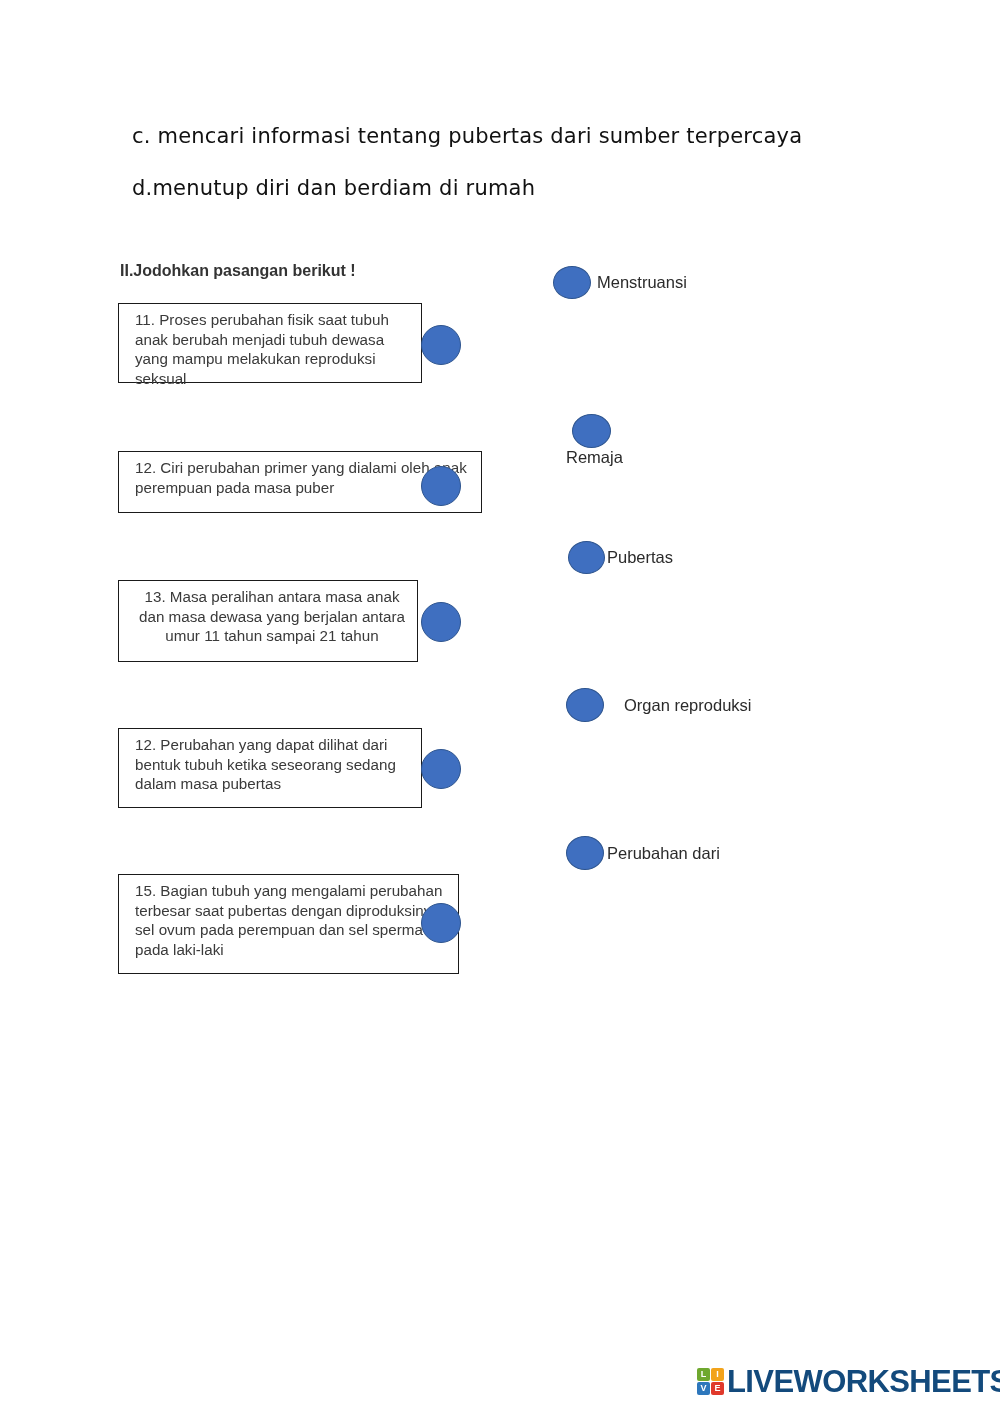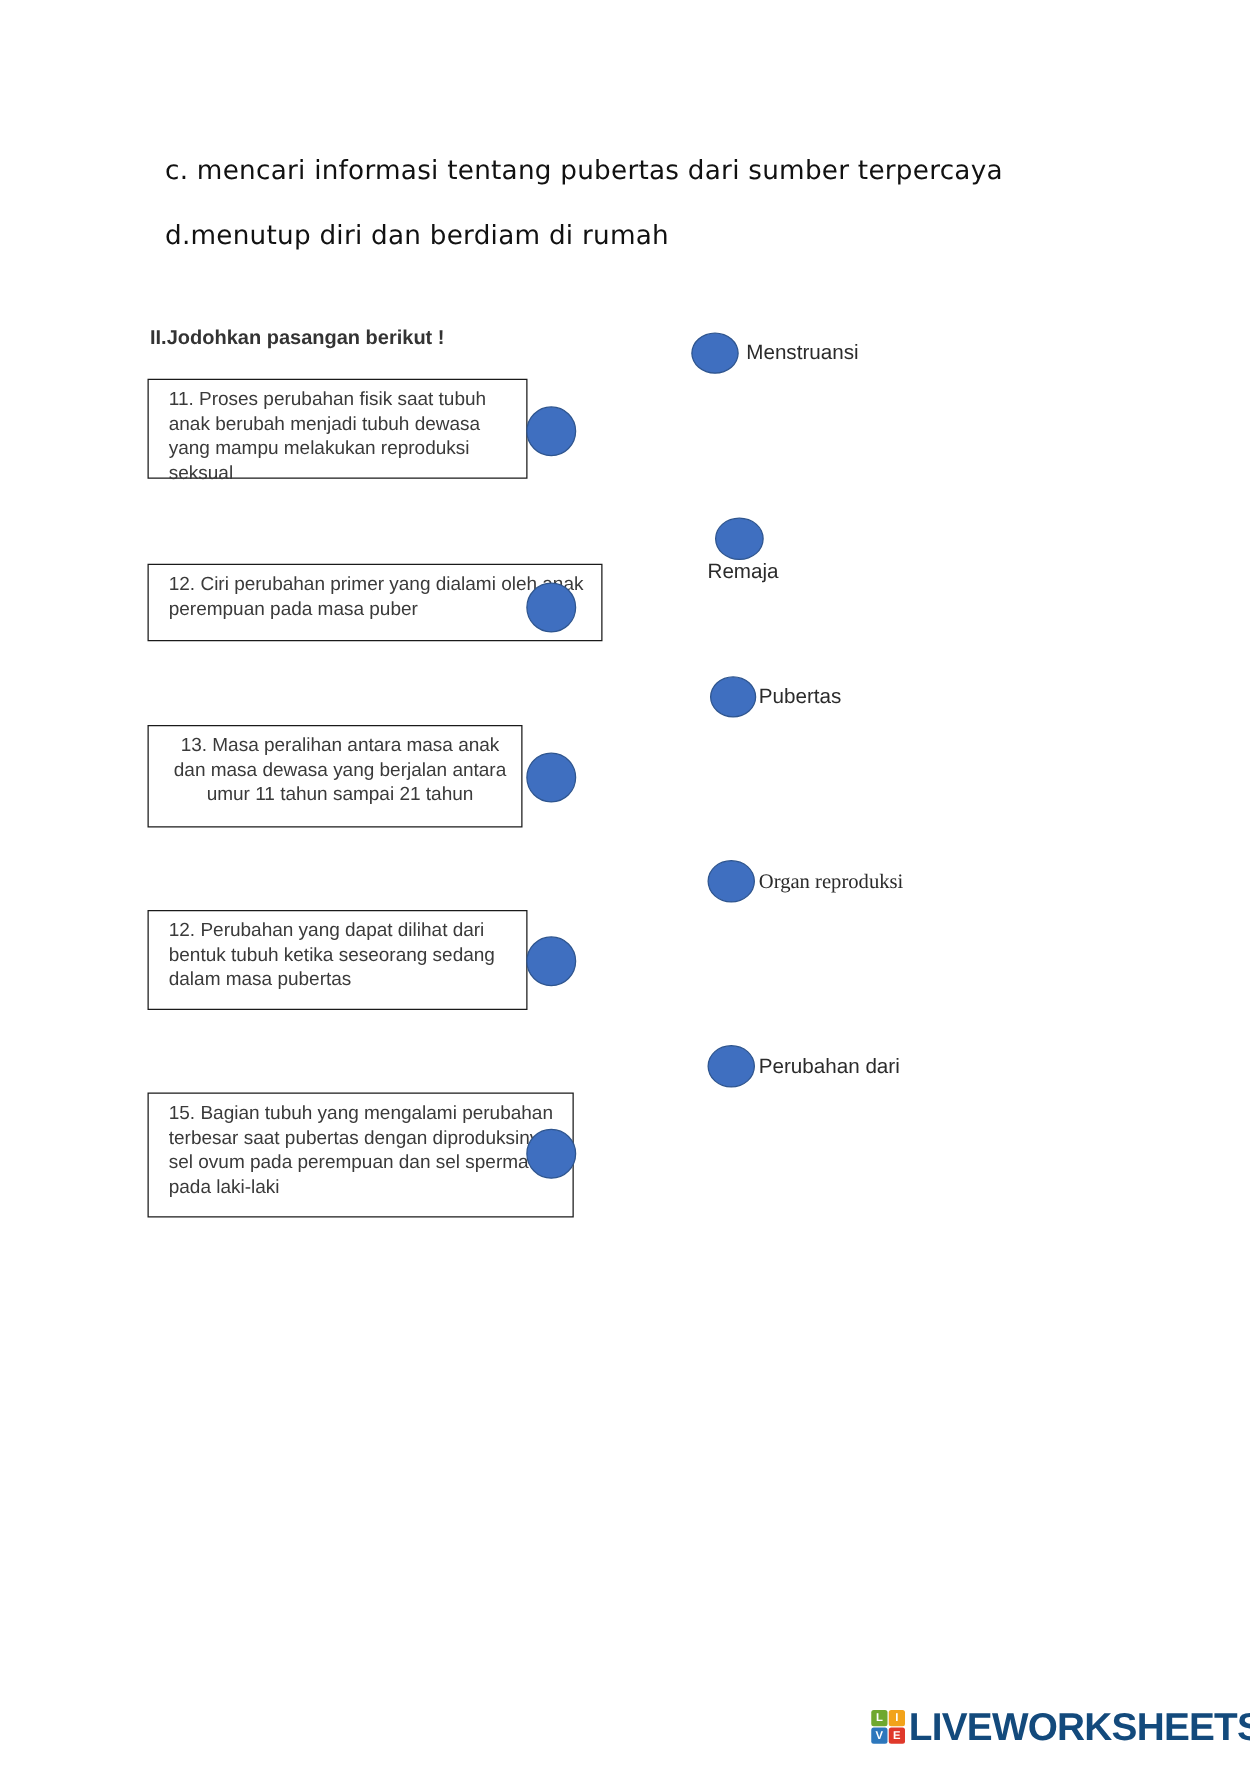--- a/index.html
+++ b/index.html
@@ -170,21 +170,21 @@
   <span class="opt-label">Remaja</span>
 </div>
 
 <div class="answer-option" style="left:568px; top:541px;">
   <span class="opt-dot" style="width:35px; height:31px;"></span>
   <span class="opt-label" style="margin-left:2px;">Pubertas</span>
 </div>
 
 <div class="answer-option" style="left:566px; top:688px;">
   <span class="opt-dot" style="width:36px; height:32px;"></span>
-  <span class="opt-label" style="margin-left:3px;font-family:Liberation Serif, serif;">Organ reproduksi</span>
+  <span class="opt-label" style="margin-left:20px;">Organ reproduksi</span>
 </div>
 
 <div class="answer-option" style="left:566px; top:836px;">
   <span class="opt-dot" style="width:36px; height:32px;"></span>
   <span class="opt-label" style="margin-left:3px;">Perubahan dari</span>
 </div>
 
 <div id="lw-logo">
   <div id="lw-mark">
     <span id="lw-sq-l">L</span>

